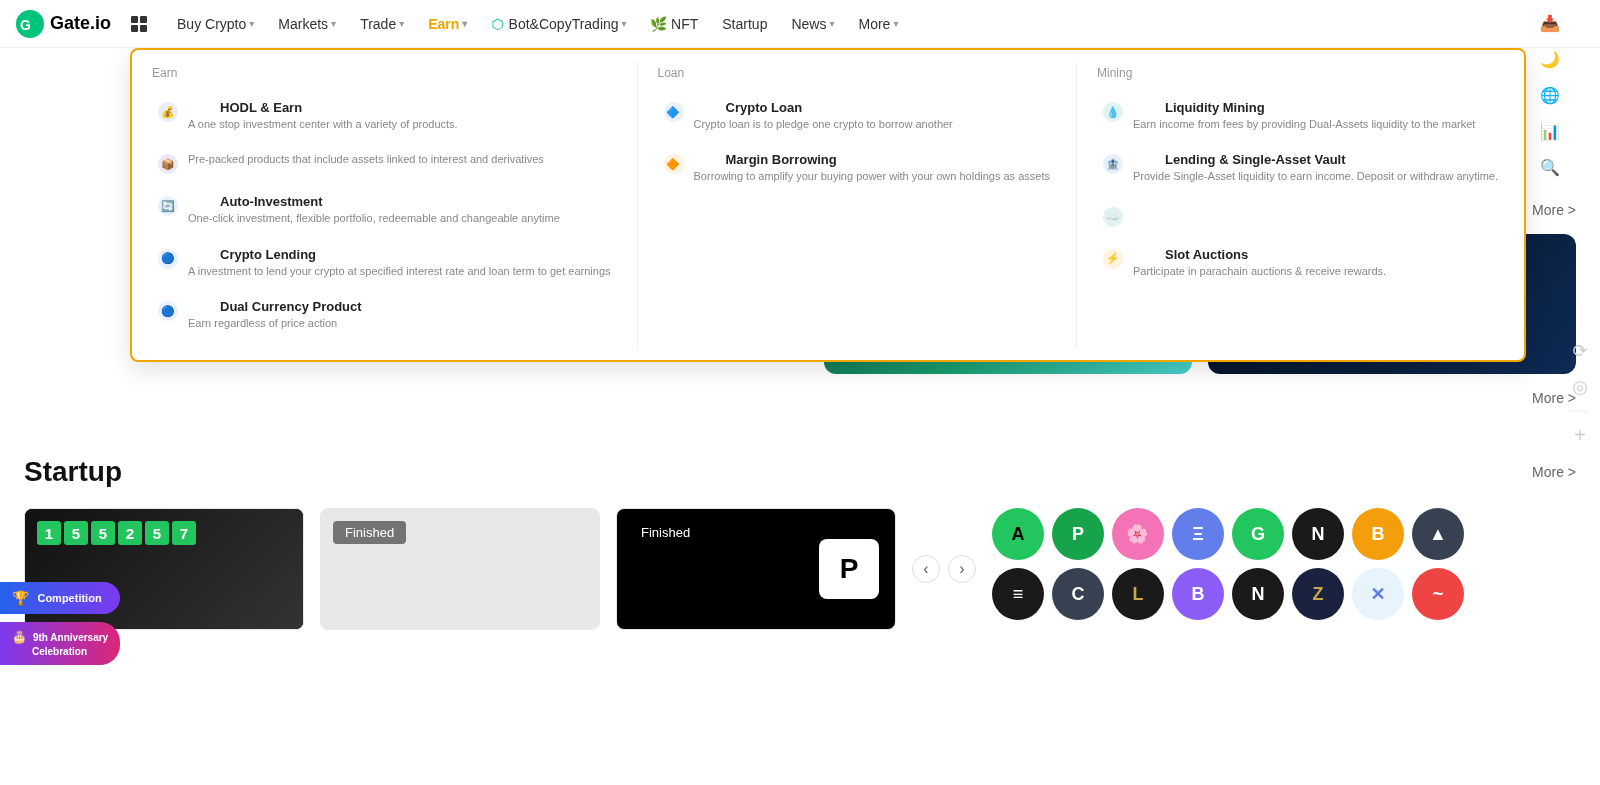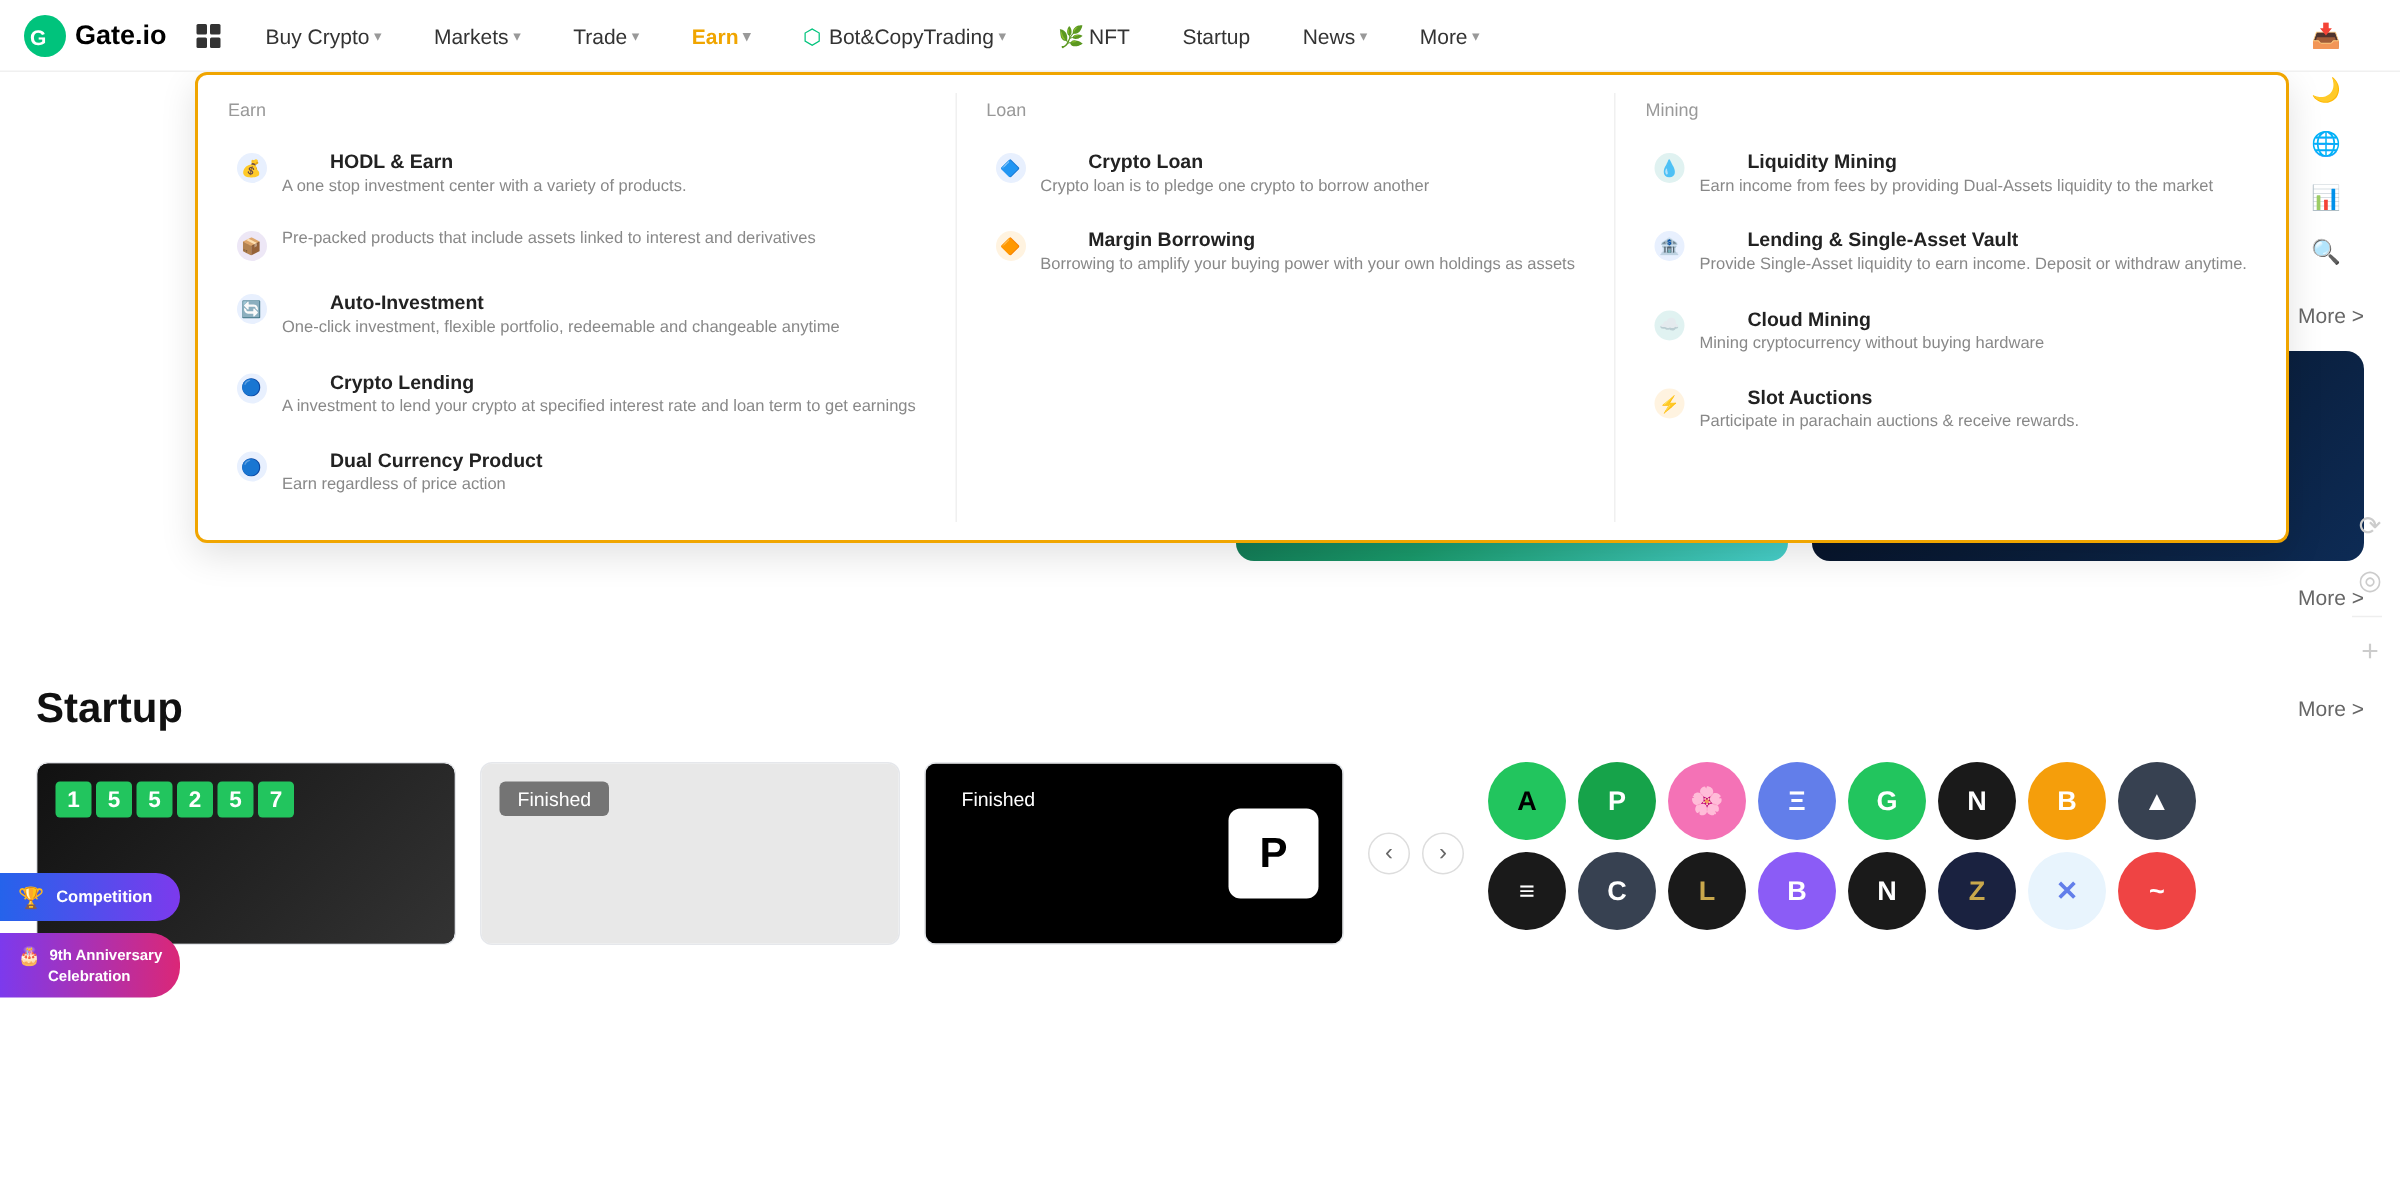--- a/index.html
+++ b/index.html
@@ -14,21 +14,21 @@
       background: #fff;
       border-bottom: 1px solid #f0f0f0;
       position: relative;
       z-index: 1000;
     }
     .navbar-left { display: flex; align-items: center; gap: 20px; }
     .logo { display: flex; align-items: center; gap: 6px; font-weight: 700; font-size: 18px; color: #000; }
     .logo-icon { width: 28px; height: 28px; }
     .grid-icon { display: grid; grid-template-columns: 1fr 1fr; gap: 2px; width: 16px; height: 16px; }
     .grid-icon span { background: #333; border-radius: 1px; }
-    .nav-items { display: flex; align-items: flex-end; gap: 15px; }
+    .nav-items { display: flex; align-items: flex-end; gap: 4px; }
     .nav-item {
       padding: 4px 10px;
       font-size: 14px;
       color: #333;
       cursor: pointer;
       border-radius: 4px;
       display: flex; align-items: center; gap: 3px;
     }
     .nav-item.active { color: #f0a500; font-weight: 600; }
     .nav-item .chevron { font-size: 10px; color: #999; }
@@ -336,24 +336,20 @@
     <div class="dropdown-item">
       <div class="dropdown-item-icon icon-blue">🏦</div>
       <div class="dropdown-item-content">
         <div class="dropdown-item-title">Lending &amp; Single-Asset Vault</div>
         <div class="dropdown-item-desc">Provide Single-Asset liquidity to earn income. Deposit or withdraw anytime.</div>
       </div>
     </div>
 
     <div class="dropdown-item">
       <div class="dropdown-item-icon icon-teal">☁️</div>
-      <div class="dropdown-item-content">
-        <div class="dropdown-item-title">Cloud Mining</div>
-        <div class="dropdown-item-desc">Mining cryptocurrency without buying hardware</div>
-      </div>
     </div>
 
     <div class="dropdown-item">
       <div class="dropdown-item-icon icon-orange">⚡</div>
       <div class="dropdown-item-content">
         <div class="dropdown-item-title">Slot Auctions</div>
         <div class="dropdown-item-desc">Participate in parachain auctions &amp; receive rewards.</div>
       </div>
     </div>
   </div>

